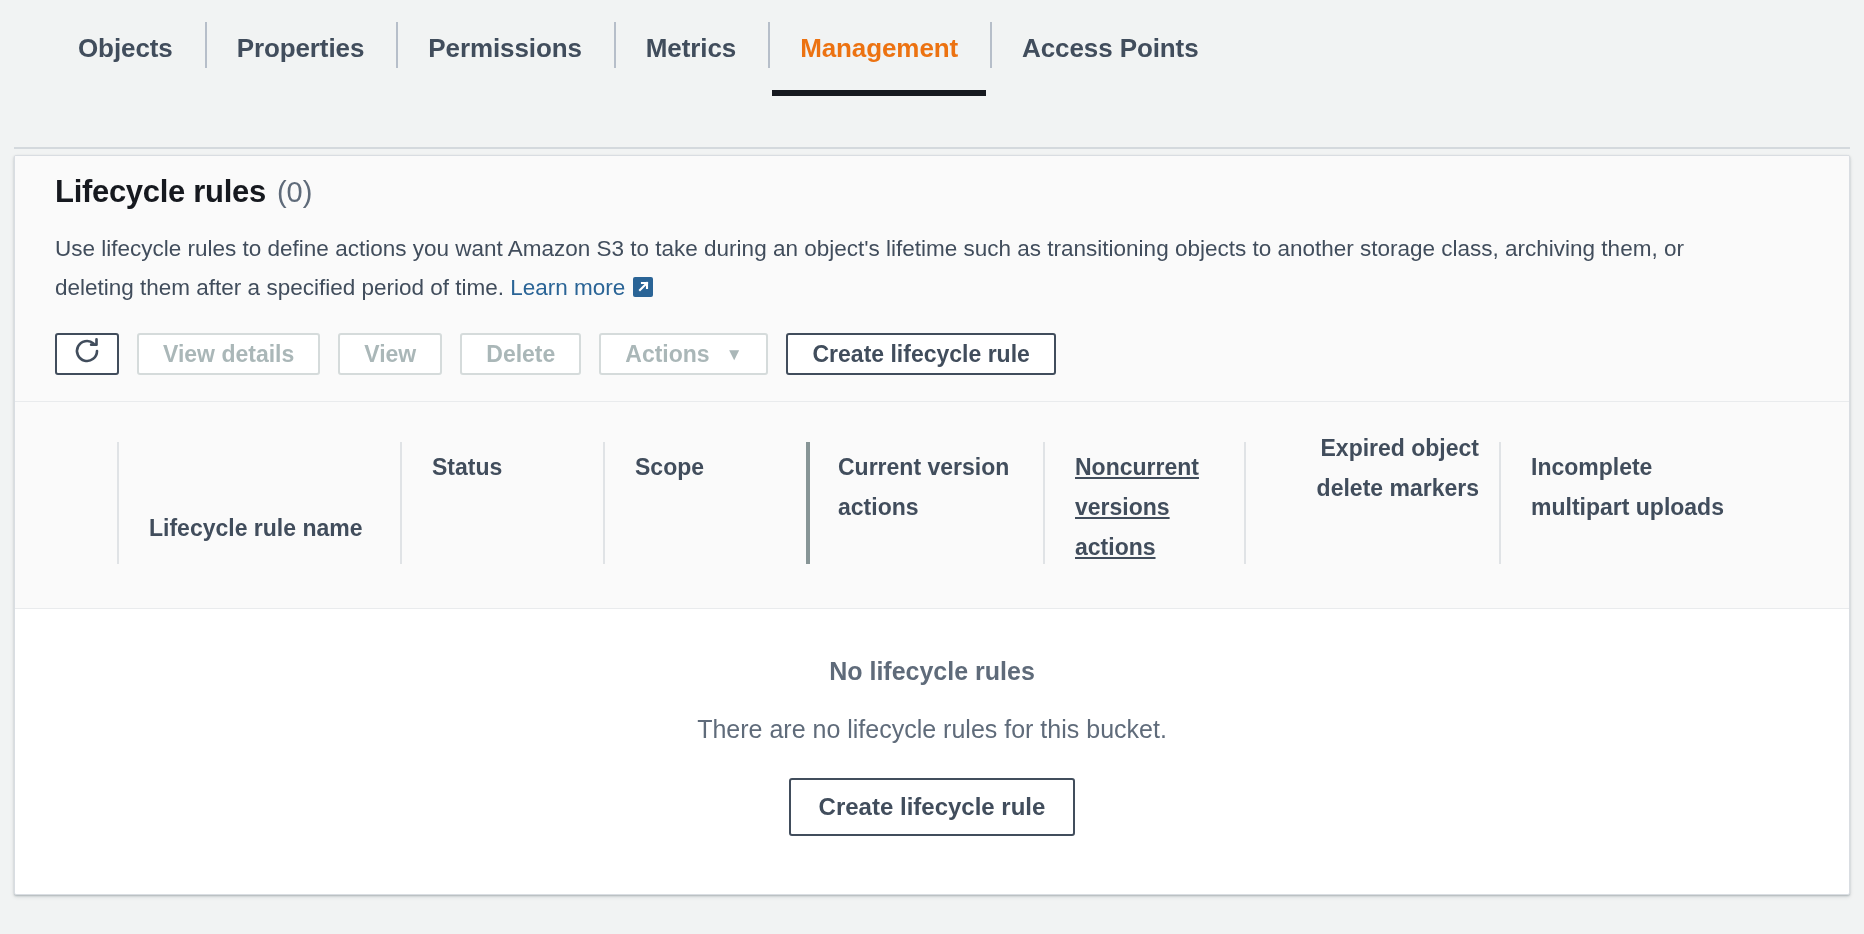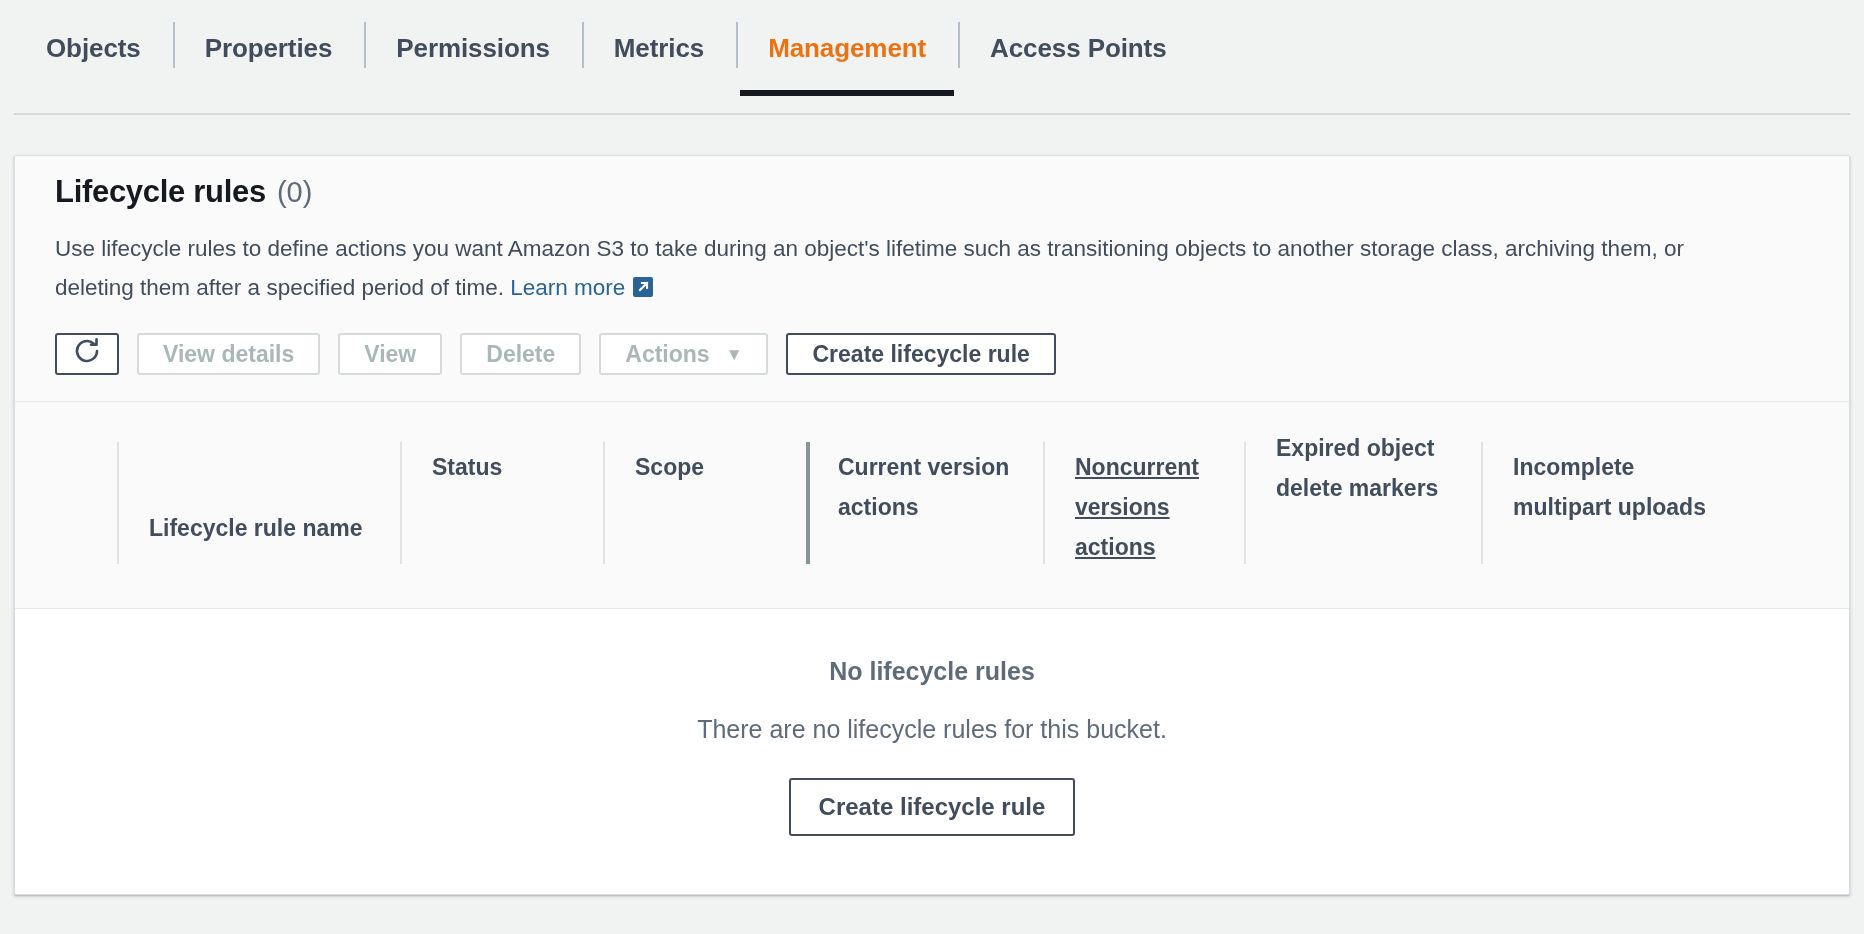--- a/index.html
+++ b/index.html
@@ -9,22 +9,23 @@
     width: 1864px;
     height: 934px;
     background: #f1f3f3;
     font-family: "Liberation Sans", sans-serif;
     -webkit-font-smoothing: antialiased;
   }
 
   
   .tabbar {
     position: relative;
-    height: 115px;
+    height: 149px;
     background: #f1f3f3;
+    padding-left: 32px;
   }
   .tablist {
     display: flex;
     align-items: flex-start;
     height: 100%;
     padding-left: 14px;
   }
   .tab {
     position: relative;
     display: flex;
@@ -192,21 +193,21 @@
   }
   .th.strong-div::before {
     width: 4px;
     background: #879596;
   }
   .th.c-name   { width: 283px; align-items: center; }
   .th.c-status { width: 203px; }
   .th.c-scope  { width: 203px; }
   .th.c-curr   { width: 237px; }
   .th.c-noncurr{ width: 201px; text-decoration: underline; }
-  .th.c-expired{ width: 237px; padding-top: 26px; }
+  .th.c-expired{ width: 255px; padding-top: 26px; text-align: right; }
   .th.c-incomp { width: 260px; }
 
   
   .empty {
     background: #ffffff;
     text-align: center;
     padding-top: 48px;
   }
   .empty-title {
     font-size: 25px;

